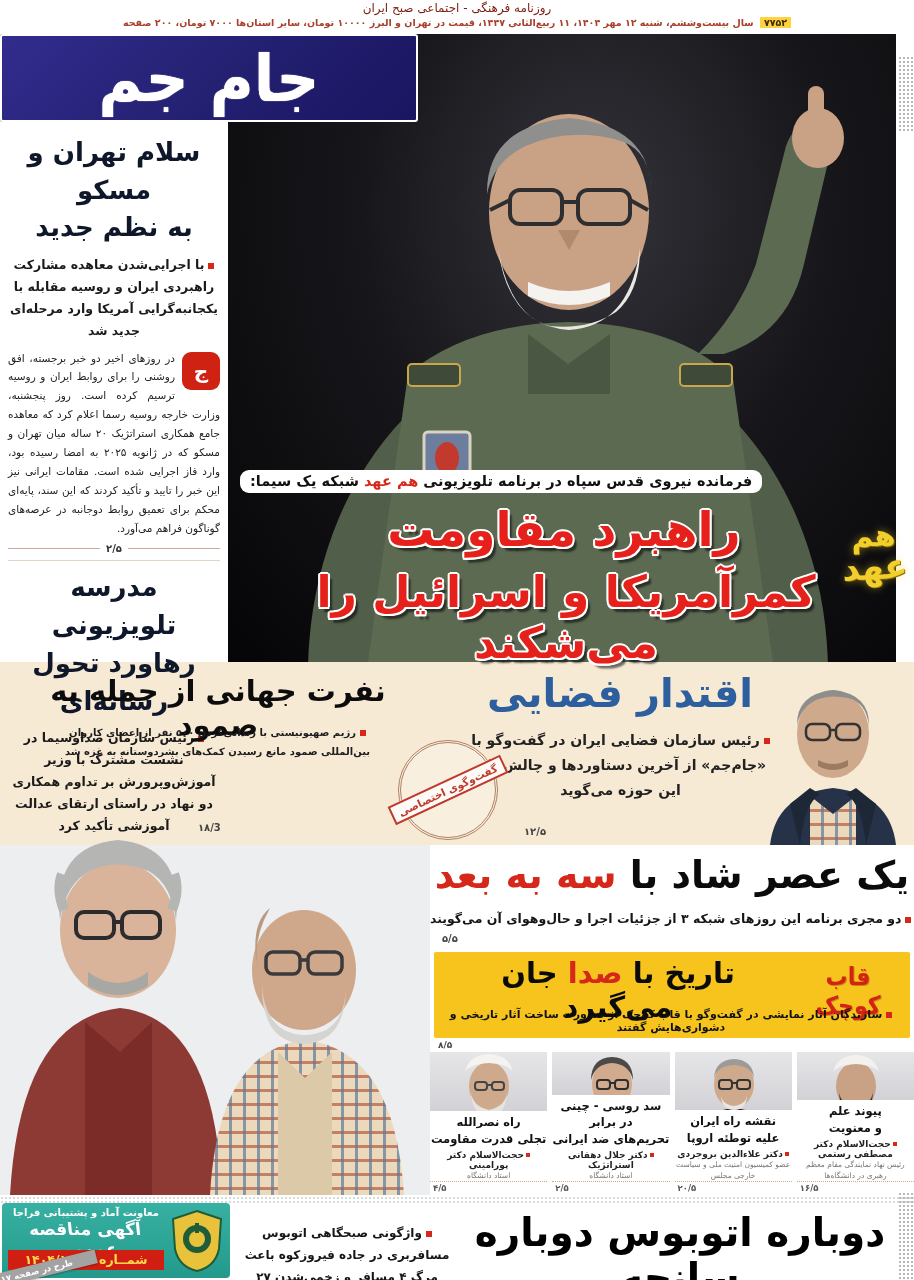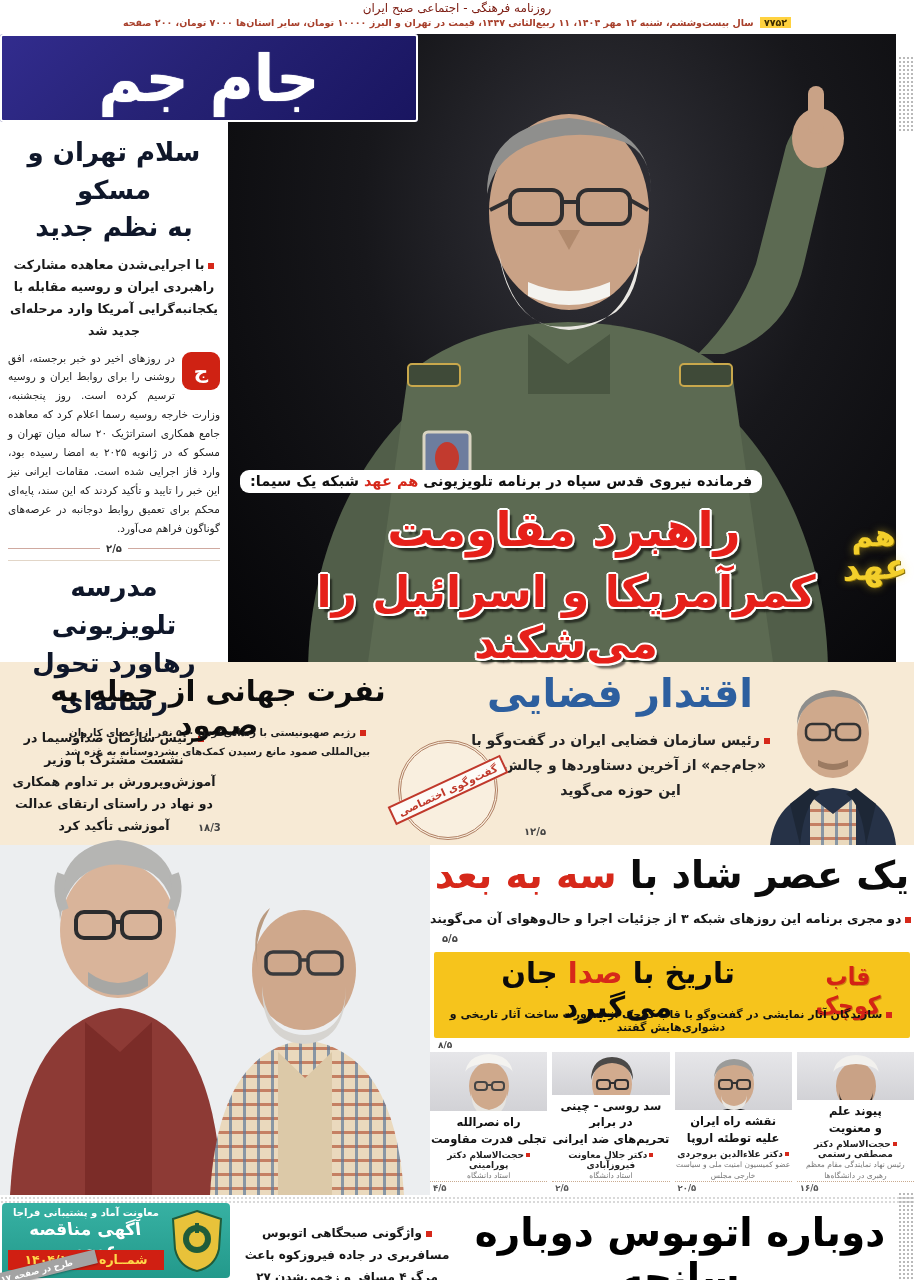--- a/index.html
+++ b/index.html
@@ -358,21 +358,21 @@
           <path d="M36 28 Q36 6 57 5 Q78 6 78 28 Q74 12 57 11 Q40 12 36 28 Z" fill="#4c4a48"></path>
           <rect x="42" y="28" width="13" height="9" rx="3" fill="none" stroke="#2e2e30" stroke-width="2"></rect>
           <rect x="60" y="28" width="13" height="9" rx="3" fill="none" stroke="#2e2e30" stroke-width="2"></rect>
           <line x1="55" y1="31" x2="60" y2="31" stroke="#2e2e30" stroke-width="2"></line>
         </svg>
       </div>
       <div class="t">
           <div>سد روسی - چینی در برابر</div>
           <div>تحریم‌های ضد ایرانی</div>
         </div>
-      <div class="nm"><span class="bullet"></span><span>دکتر جلال معاونت فیروزآبادی</span></div>
+      <div class="nm"><span class="bullet"></span><span>دکتر جلال دهقانی استراتژیک</span></div>
       <div class="rl">استاد دانشگاه</div>
       <div class="rf">۲/۵</div>
     </div>
 
     <div class="card">
       <div class="ph">
         <svg width="115" height="90" viewBox="0 0 115 90">
           <path d="M14 90 Q20 62 57 58 Q94 62 100 90 Z" fill="#5d4a3c"></path>
           <ellipse cx="57" cy="34" rx="20" ry="24" fill="#cfa98c"></ellipse>
           <path d="M33 22 Q35 3 57 2 Q79 3 81 22 Q81 13 57 11 Q33 13 33 22 Z" fill="#f4f3f0"></path>

